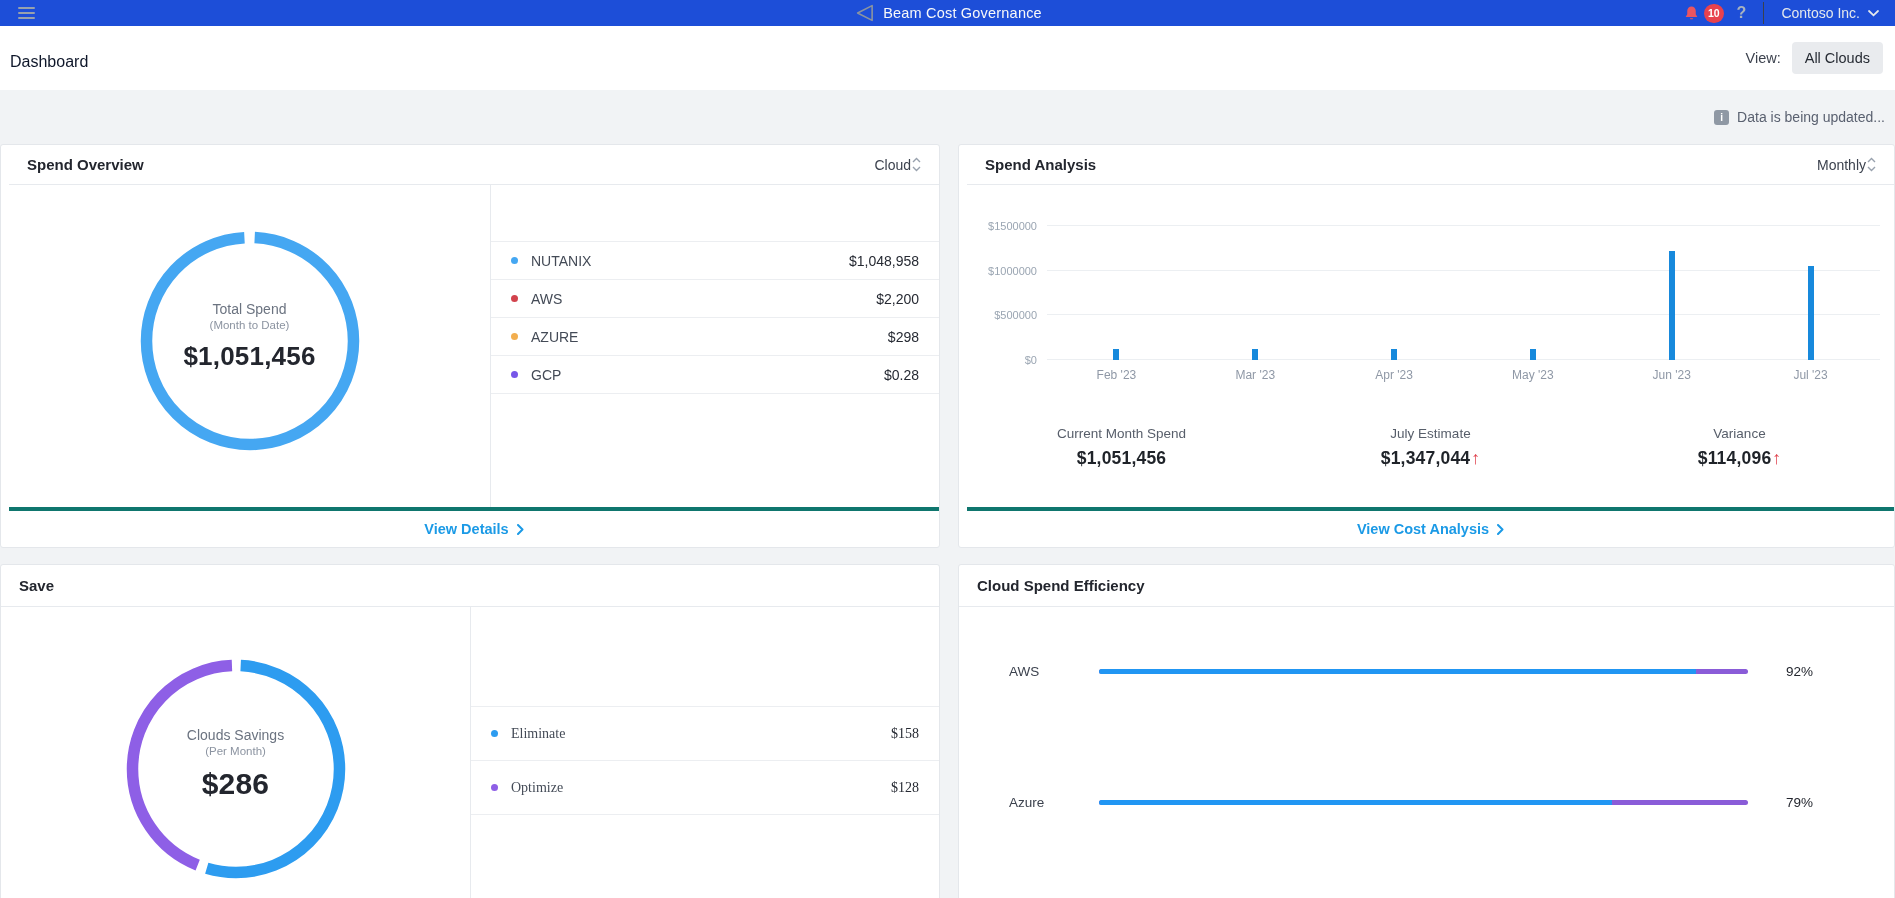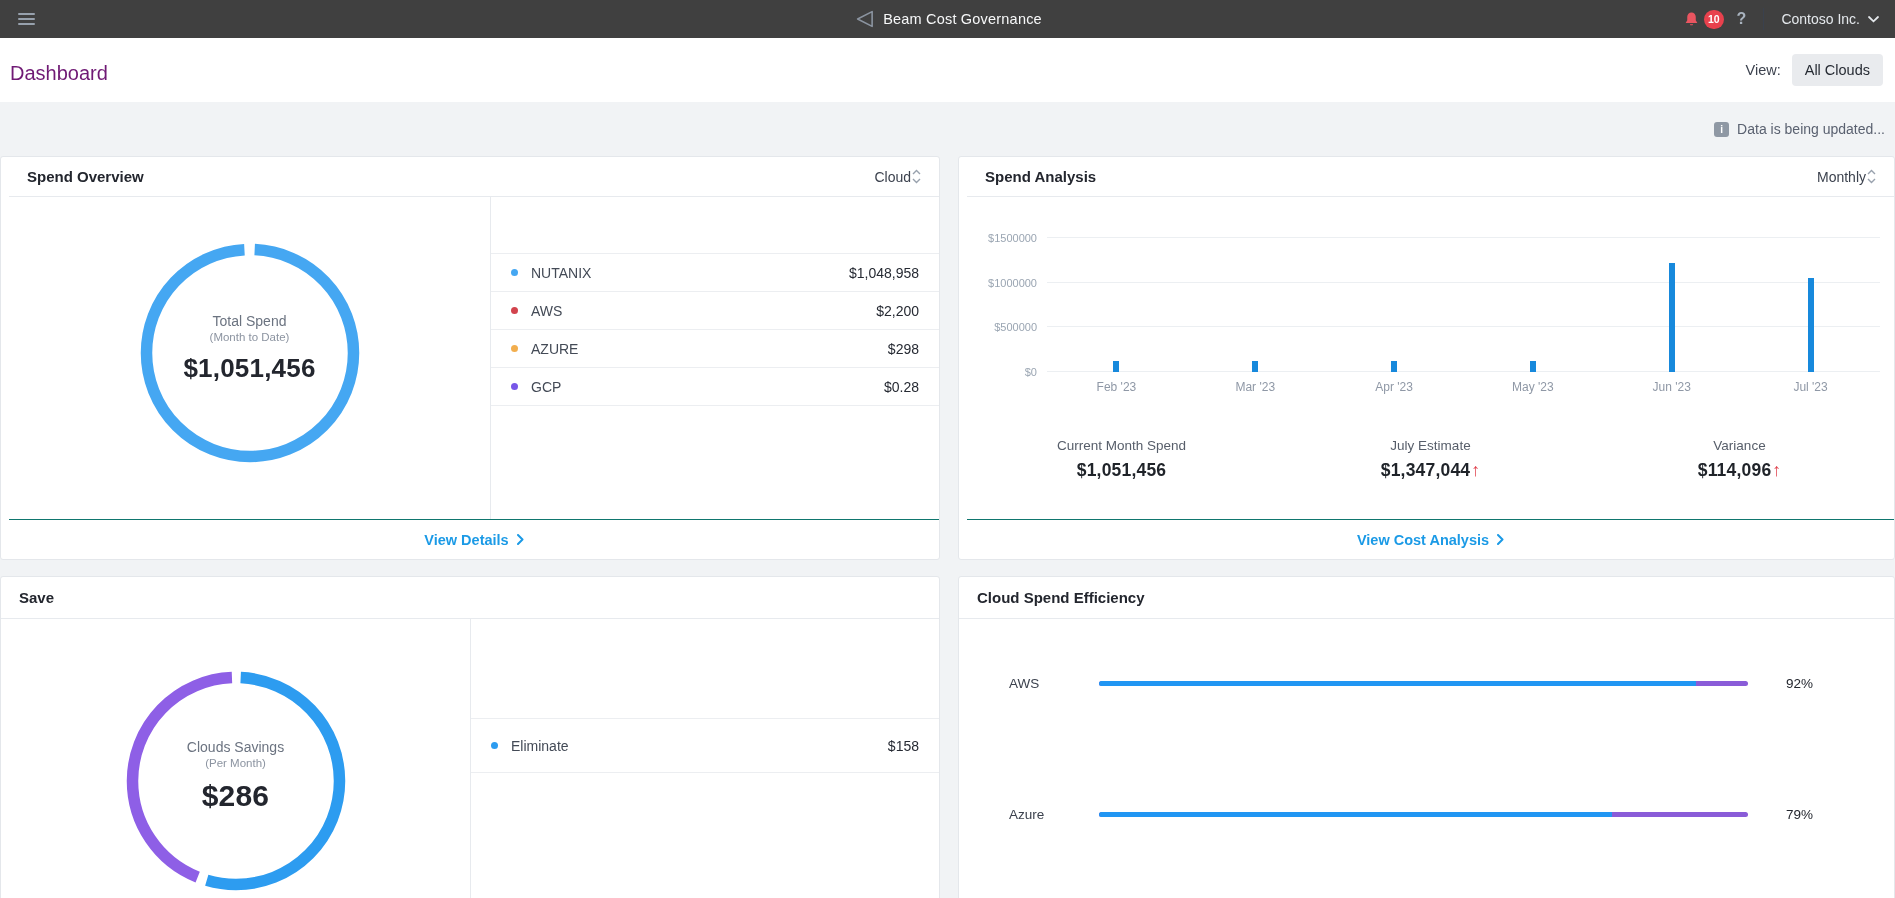--- a/index.html
+++ b/index.html
@@ -1,37 +1,37 @@
 <!DOCTYPE html>
 <html><head>
 <meta charset="utf-8">
 <style>
   * { box-sizing: border-box; margin: 0; padding: 0; }
   html,body { background:#e9ebee; }
   body { font-family: "Liberation Sans", sans-serif; }
   .app { position:relative; width:1895px; height:898px; overflow:hidden; background:#f1f3f5; }
 
   
-  .topbar { height:38px; background:#404040; display:flex; align-items:center; padding:8px 16px; position:relative; }
+  .topbar { height:26px; background:#1d4ed8; display:flex; align-items:center; padding:8px 16px; position:relative; }
   .hamburger { background:none; border:none; cursor:pointer; display:flex; flex-direction:column; gap:3px; padding:4px 2px; }
   .hamburger span { display:block; width:17px; height:2px; background:#97a1ad; border-radius:1px; }
   .topbar-center { position:absolute; left:50%; transform:translateX(-50%); display:flex; align-items:center; gap:9px; }
   .app-title { color:#f7f8f9; font-size:14.5px; letter-spacing:.2px; }
   .topbar-right { margin-left:auto; display:flex; align-items:center; gap:13px; }
   .notif { background:none; border:none; cursor:pointer; display:flex; align-items:center; gap:4px; }
   .badge { min-width:19px; height:19px; border-radius:10px; background:#e8414d; color:#fff; font-size:10.5px; font-weight:700;
            display:flex; align-items:center; justify-content:center; padding:0 4px; }
   .help { background:none; border:none; cursor:pointer; color:#a9b3bf; font-size:16px; font-weight:700; font-family:inherit; }
   .tb-divider { width:1px; height:22px; background:#3a414d; margin:0 4px; }
   .tenant { background:none; border:none; cursor:pointer; display:flex; align-items:center; gap:8px;
             color:#e4e8ec; font-size:14px; font-family:inherit; }
 
   
   .page-header { height:64px; background:#fff; display:flex; align-items:center; justify-content:space-between; padding:0 12px 0 10px; }
-  .page-header h1 { font-size:20px; font-weight:500; color:#701a75;margin-top:7px; }
+  .page-header h1 { font-size:16px; font-weight:500; color:#0f172a;margin-top:7px; }
   .view-group { display:flex; align-items:center; gap:11px; }
   .view-label { font-size:14.5px; color:#3c424e; }
   .view-value { background:#e9ebee; border:none; border-radius:4px; padding:8px 13px; font-size:14.5px; color:#262b33;
                 font-family:inherit; cursor:pointer; }
 
   
   .notice { height:54px; display:flex; justify-content:flex-end; align-items:center; gap:8px; padding:0 10px; color:#5a6170; font-size:14px; }
   .info-icon { width:15px; height:15px; border-radius:3px; background:#8f98a4; color:#fff; font-size:10px; font-weight:700;
                display:flex; align-items:center; justify-content:center; }
 
@@ -55,26 +55,26 @@
   .donut-wrap svg { width:230px; height:230px; display:block; }
   .donut-center { position:absolute; left:50%; top:50%; transform:translate(-50%,-57%); text-align:center; width:180px; }
   .dc-label { font-size:14px; color:#6b7380; }
   .dc-sub { font-size:11.5px; color:#8c94a1; margin-top:2px; }
   .dc-value { font-size:26px; font-weight:700; color:#23262e; margin-top:10px; letter-spacing:.2px; }
   .dc-value.big { font-size:30px; }
 
   .legend { margin-top:56px; border-top:1px solid #eceef1; }
   .legend.tall { margin-top:99px; }
   .legend-row { display:flex; align-items:center; height:38px; padding:0 20px; border-bottom:1px solid #eceef1; }
-  .legend.tall .legend-row { height:54px; }
+  .legend.tall .legend-row { height:54px;font-family:Liberation Serif, serif; }
   .legend-dot { width:7px; height:7px; border-radius:50%; flex:none; }
   .legend-name { margin-left:13px; font-size:14px; color:#434a56; }
   .legend-value { margin-left:auto; font-size:14px; color:#262a33; }
 
-  .card-footer { height:40px; flex:none; margin-top:auto; border-top:1px solid #0f766e;
+  .card-footer { height:40px; flex:none; margin-top:auto; border-top:4px solid #0f766e;
                  display:flex; align-items:center; justify-content:center; }
   .link { background:none; border:none; cursor:pointer; display:flex; align-items:center; gap:8px;
           color:#1b9ae6; font-size:14.5px; font-weight:600; font-family:inherit; }
 
   
   .barchart { margin:41px 14px 0 80px; }
   .plot { position:relative; height:134px; }
   .gridline { position:absolute; left:0; right:0; height:1px; background:#eceff2; }
   .ytick { position:absolute; right:calc(100% + 10px); transform:translateY(50%); font-size:11px; color:#9aa5b2; white-space:nowrap; }
   .bar { position:absolute; bottom:0; width:6px; background:#1789dc; }
@@ -289,20 +289,25 @@
                 <div class="dc-value big">$286</div>
               </div>
             </div>
           </div>
           <div class="legend tall" id="save-legend">
               <div class="legend-row">
                 <span class="legend-dot" style="background: rgb(45, 156, 240);"></span>
                 <span class="legend-name">Eliminate</span>
                 <span class="legend-value">$158</span>
               </div>
+              <div class="legend-row">
+                <span class="legend-dot" style="background: rgb(142, 95, 230);"></span>
+                <span class="legend-name">Optimize</span>
+                <span class="legend-value">$128</span>
+              </div>
             </div>
         </div>
       </section>
 
       <section class="card r2">
         <div class="card-header">
           <h2>Cloud Spend Efficiency</h2>
         </div>
         <div class="card-body eff-body" id="efficiency-rows">
             <div class="eff-row">

